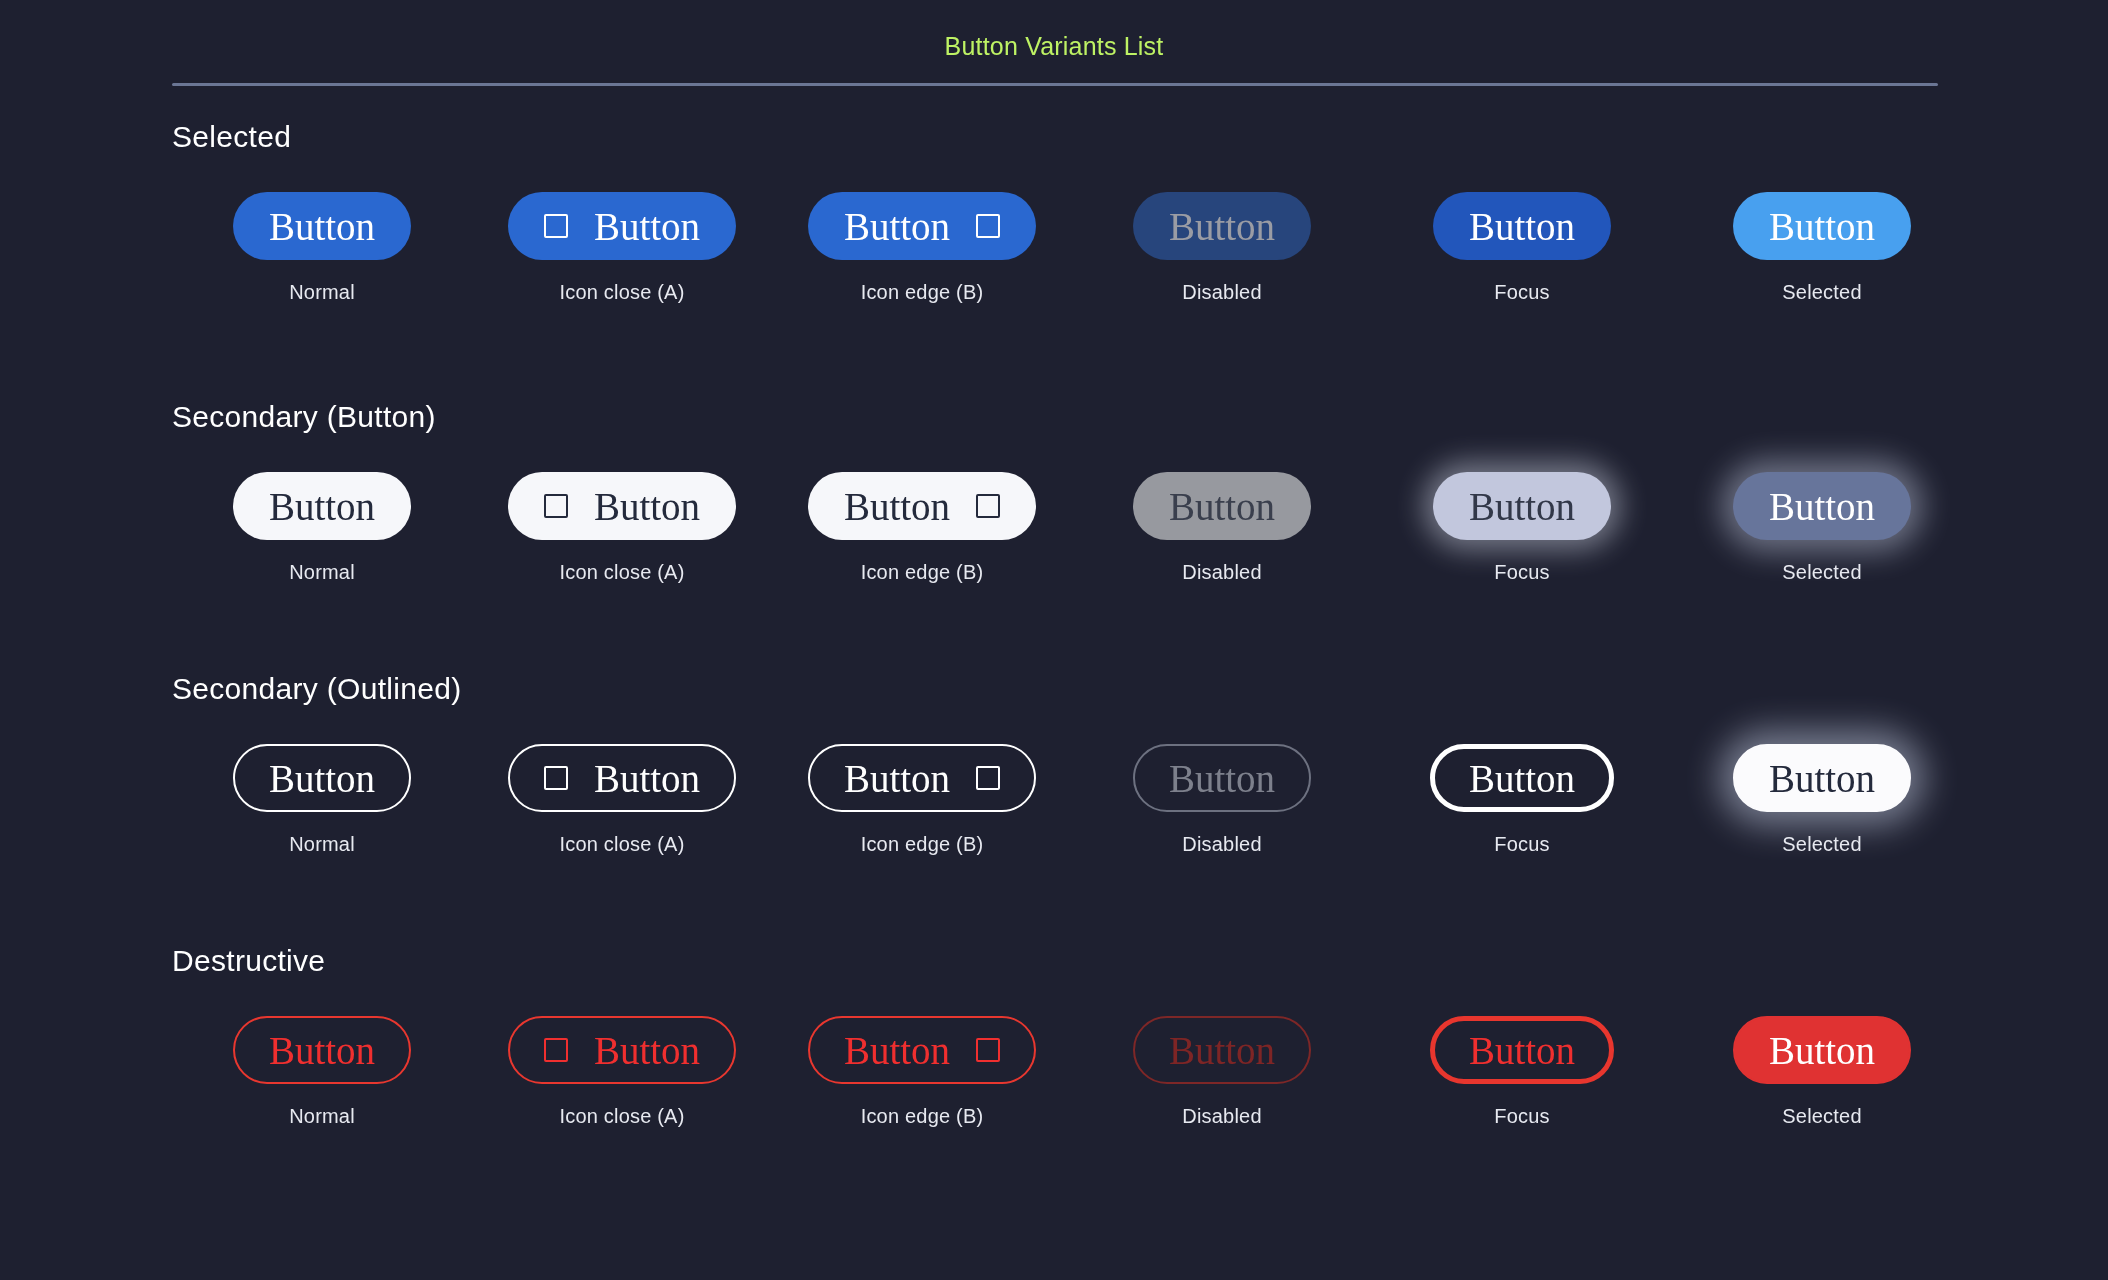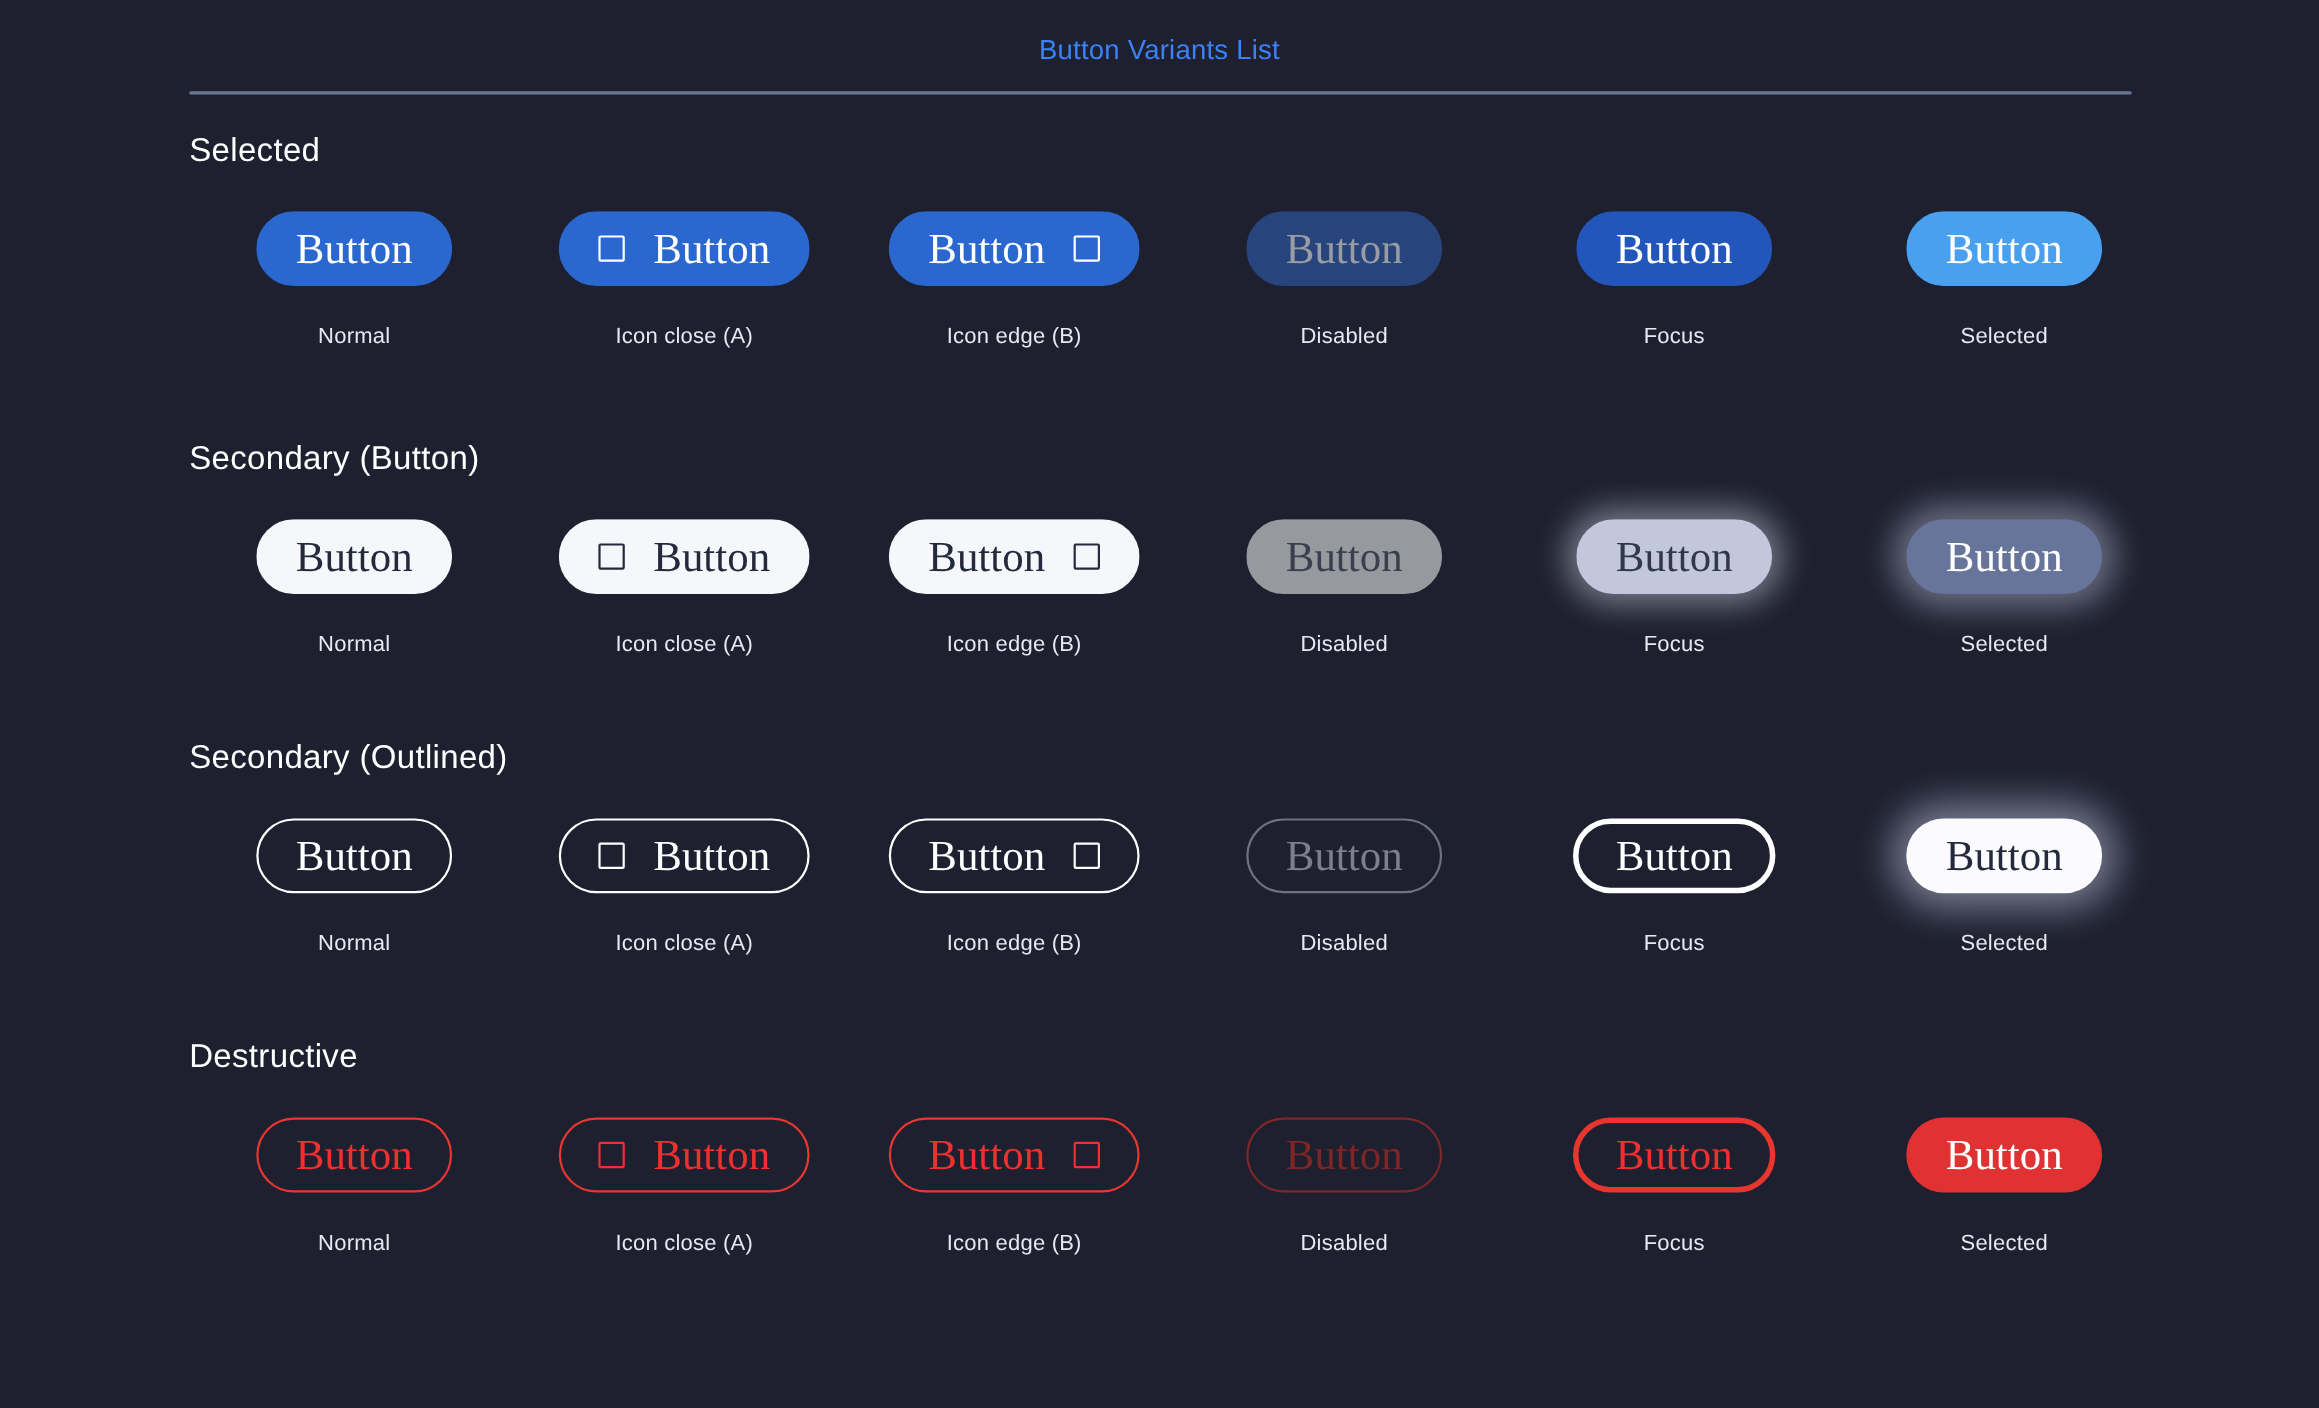--- a/index.html
+++ b/index.html
@@ -20,21 +20,21 @@
   }
 
   
   .page-title {
     position: absolute;
     top: 32px;
     left: 0;
     width: 2108px;
     text-align: center;
     font-size: 25px;
-    color: #3b82f6;
+    color: #bef264;
     letter-spacing: 0.2px;
   }
 
   .divider {
     position: absolute;
     top: 83px;
     left: 172px;
     width: 1766px;
     height: 3px;
     background: #6b7694;
@@ -111,21 +111,21 @@
   .ico {
     display: inline-block;
     width: 24px;
     height: 24px;
     border: 2.5px solid currentColor;
     border-radius: 2px;
     flex: 0 0 auto;
   }
 
   .caption {
-    margin-top: 19px;
+    margin-top: 5px;
     font-size: 20px;
     color: #e7e9f0;
     letter-spacing: 0.2px;
   }
 
   
   .v-primary-normal,
   .v-primary-iconA,
   .v-primary-iconB { background: #2a68d0; color: #ffffff; }
 

